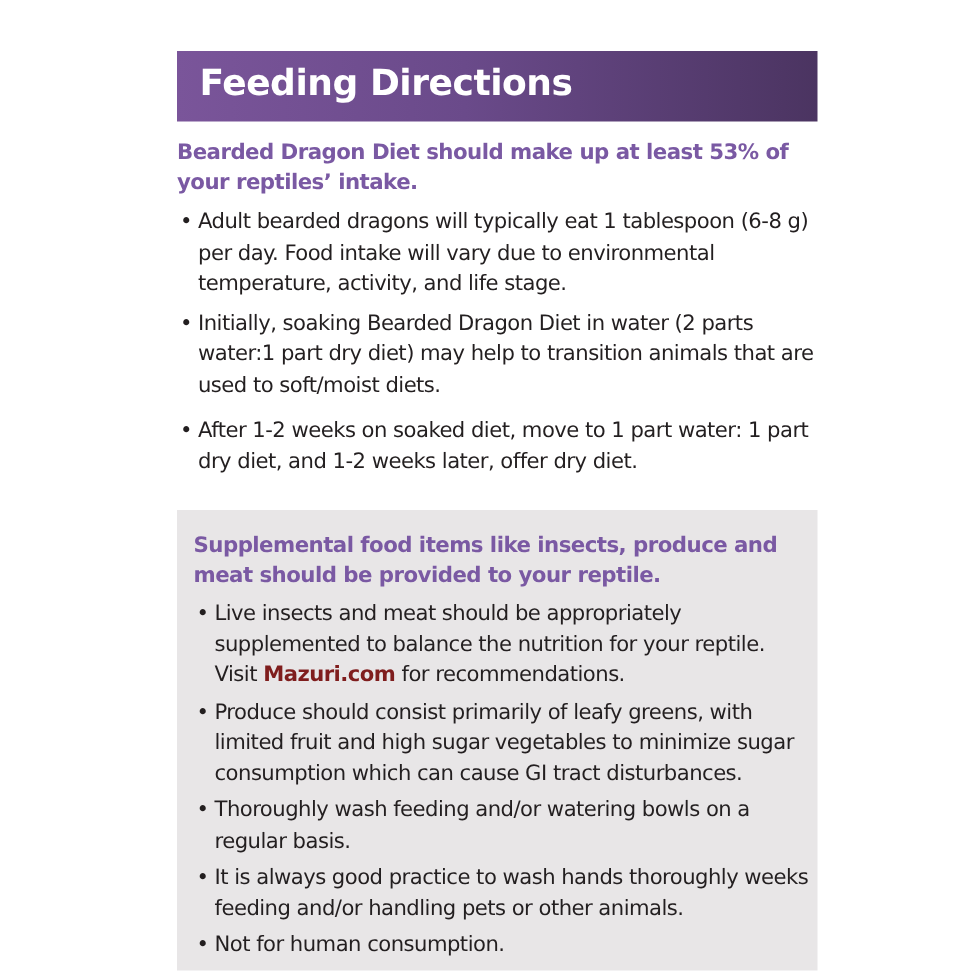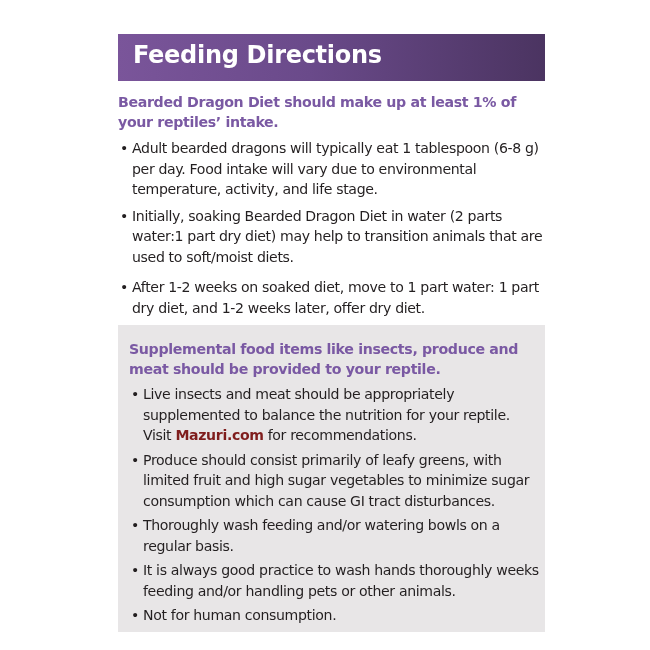--- a/index.html
+++ b/index.html
@@ -12,35 +12,35 @@
                  font-family:"DejaVu Sans", sans-serif; font-weight:bold;
                  font-size:24px; letter-spacing:-0.3px; color:#ffffff; }
     .section1 { position:absolute; left:118px; top:92px; width:430px; }
     .lead { color:#7a59a3; font-weight:bold; font-size:14.2px; line-height:20px;
             letter-spacing:-0.35px; margin:0 0 6px 0; }
     ul.bullets { list-style:none; margin:0; padding:0; }
     ul.bullets li { position:relative; padding-left:14px; font-size:14.1px;
                     line-height:20.5px; letter-spacing:-0.35px; margin-bottom:6px; }
     ul.bullets li .dot { position:absolute; left:2px; top:0; }
     .section1 li.gap { margin-bottom:10px; }
-    .greybox { position:absolute; left:118px; top:325px; width:427px; height:307px;
+    .greybox { position:absolute; left:118px; top:340px; width:427px; height:307px;
                background:#e8e6e7; box-sizing:border-box; padding:14px 6px 0 11px; }
     .greybox .lead { margin-bottom:5px; }
     .greybox ul.bullets li { margin-bottom:4px; }
     b.brand { font-weight:bold; color:#7f1d1d; }
   </style>
 </head>
 <body>
 
 <div class="header">
   <h1>Feeding Directions</h1>
 </div>
 
 <div class="section1">
-  <p class="lead">Bearded Dragon Diet should make up at least 1% of your reptiles’ intake.</p>
+  <p class="lead">Bearded Dragon Diet should make up at least 53% of your reptiles’ intake.</p>
   <ul class="bullets">
     <li><span class="dot">•</span><span>Adult bearded dragons will typically eat 1 tablespoon (6-8 g) per day. Food intake will vary due to environmental temperature, activity, and life stage.</span></li>
     <li class="gap"><span class="dot">•</span><span>Initially, soaking Bearded Dragon Diet in water (2 parts water:1 part dry diet) may help to transition animals that are used to soft/moist diets.</span></li>
     <li><span class="dot">•</span><span>After 1-2 weeks on soaked diet, move to 1 part water: 1 part dry diet, and 1-2 weeks later, offer dry diet.</span></li>
   </ul>
 </div>
 
 <div class="greybox">
   <p class="lead">Supplemental food items like insects, produce and meat should be provided to your reptile.</p>
   <ul class="bullets">

